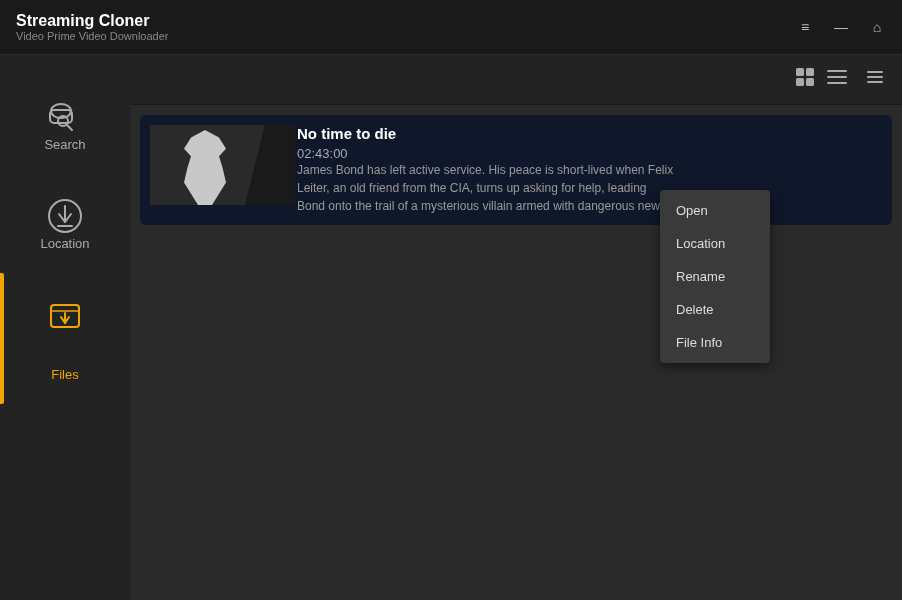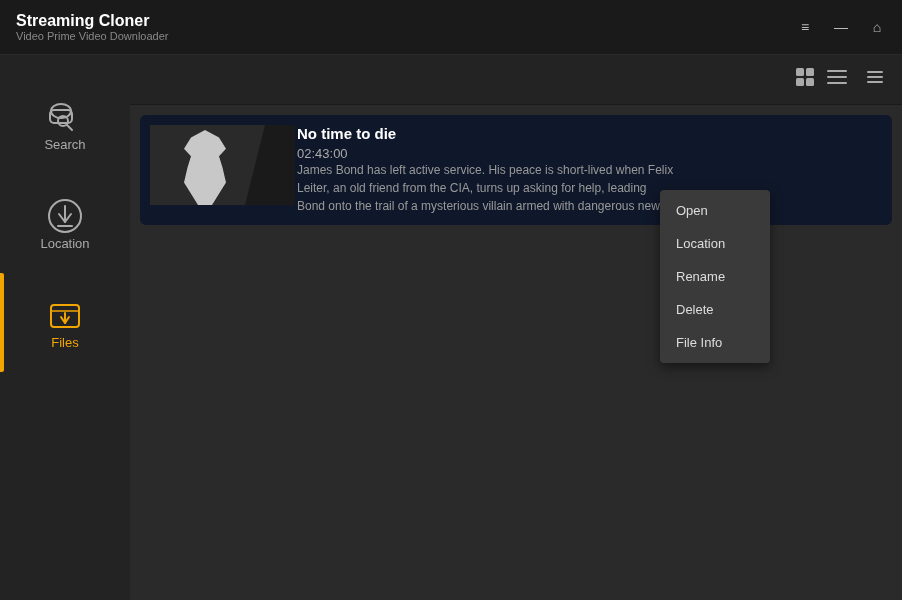--- a/index.html
+++ b/index.html
@@ -64,20 +64,21 @@
       display: flex;
       flex-direction: column;
       align-items: center;
       padding: 22px 10px;
       cursor: pointer;
       color: #aaa;
       position: relative;
     }
     .sidebar-item.active {
       color: #f0a500;
+      gap: 32px;
     }
     .sidebar-item.active::before {
       content: '';
       position: absolute;
       left: 0;
       top: 0;
       bottom: 0;
       width: 4px;
       background: #f0a500;
       border-radius: 0 2px 2px 0;

